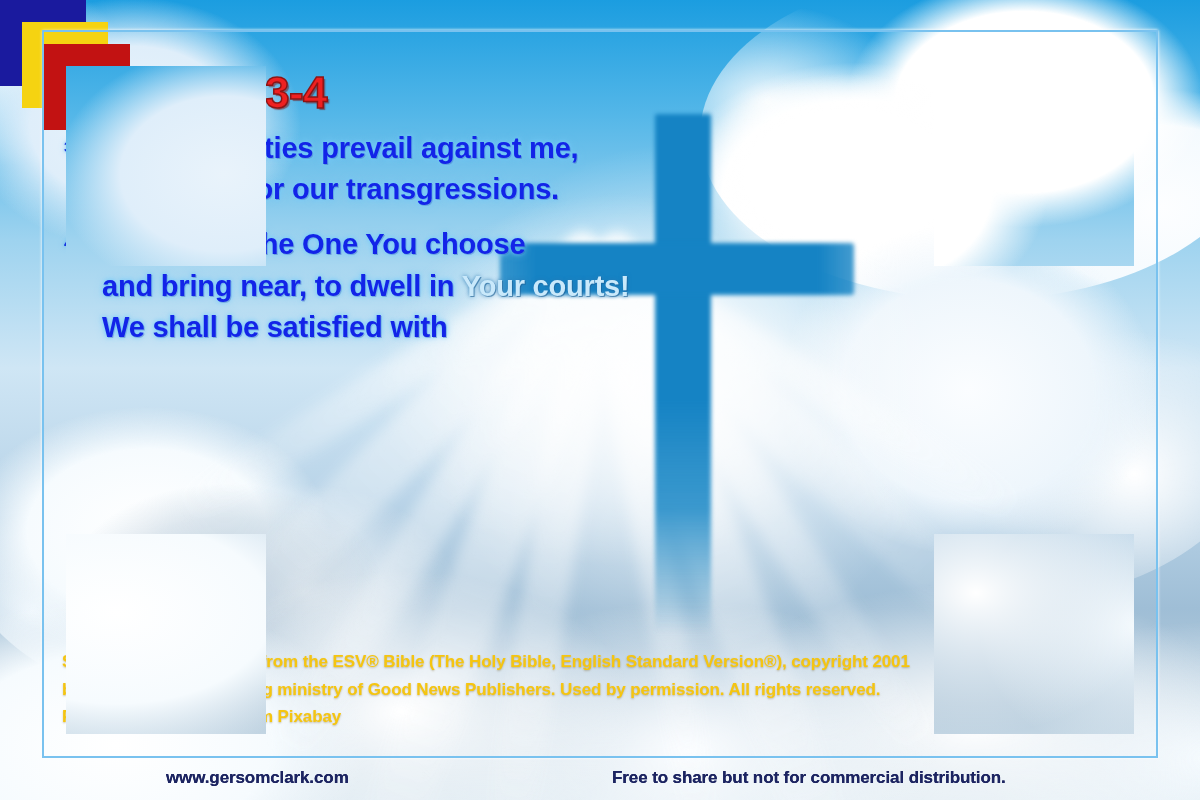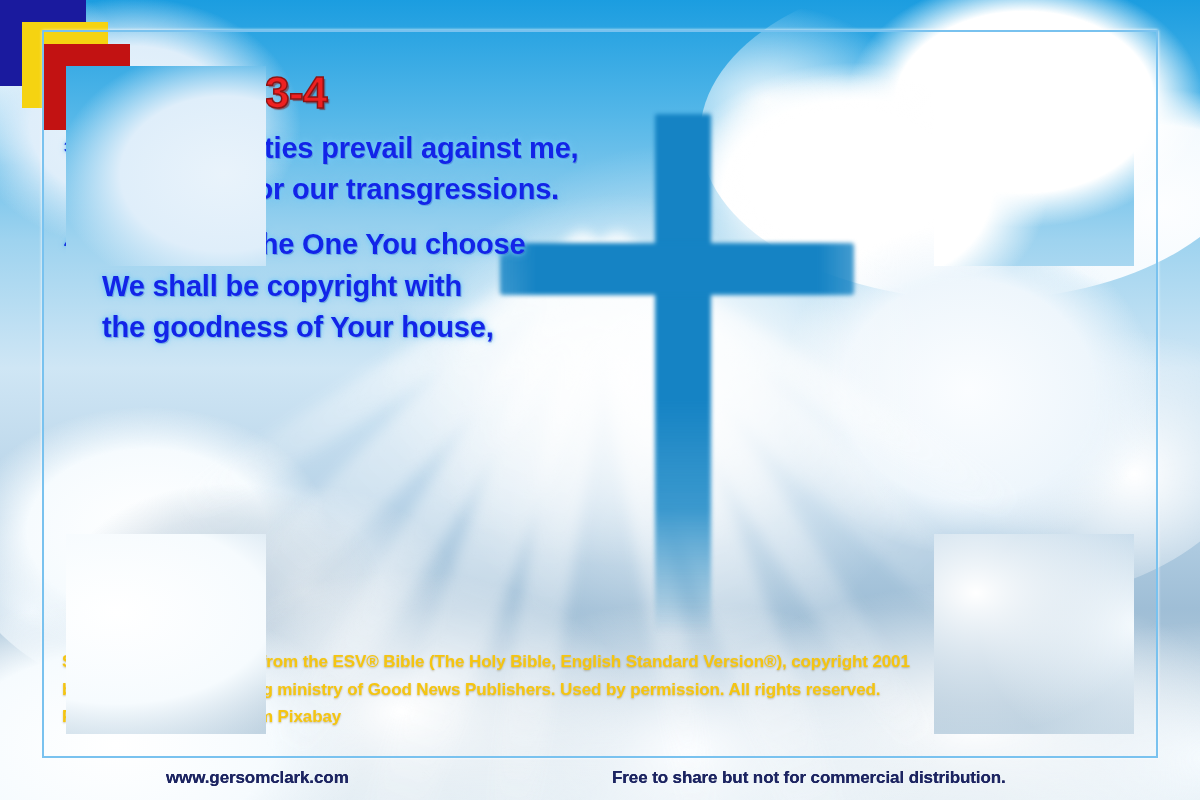--- a/index.html
+++ b/index.html
@@ -299,22 +299,22 @@
       <div class="vlines">
         <div class="vline">When iniquities prevail against me,</div>
         <div class="vline">You atone for our transgressions.</div>
       </div>
     </div>
 
     <div class="verse-block" style="margin-top:14px;">
       <span class="vnum">4</span>
       <div class="vlines">
         <div class="vline">Blessed is the One You choose</div>
-        <div class="vline">We shall be copyright with</div>
-        <div class="vline">the goodness of Your house,</div>
+        <div class="vline"><span>and bring near, to dwell in </span><span class="hl">Your courts!</span></div>
+        <div class="vline">We shall be satisfied with</div>
       </div>
     </div>
 
   </div>
 
   <div class="copyright">
     <div class="cline">Scripture quotations are from the ESV® Bible (The Holy Bible, English Standard Version®), copyright 2001</div>
     <div class="cline">by Crossway, a publishing ministry of Good News Publishers. Used by permission. All rights reserved.</div>
     <div class="cline">Photo by Jeff Jacobs from Pixabay</div>
   </div>

